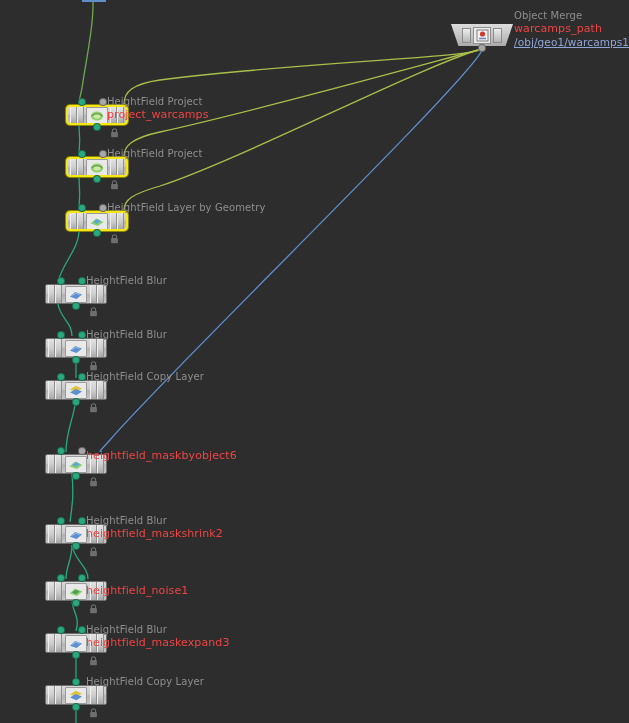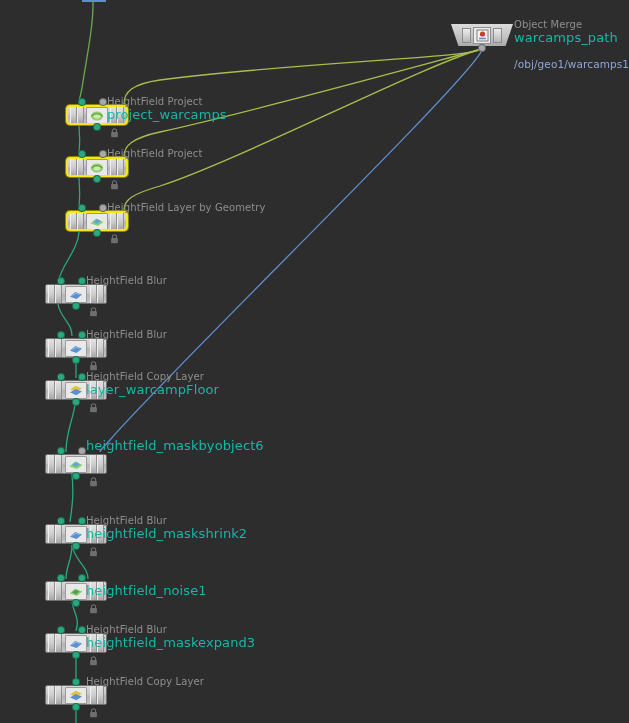--- a/index.html
+++ b/index.html
@@ -62,21 +62,21 @@
   .dot.in-green,.dot.out-green{background:#2aa87f;box-shadow:0 0 0 1px #1c6d53;}
   .dot.gray{background:#a8a8a8;box-shadow:0 0 0 1px #6a6a6a;}
 
   
   .label-block{position:absolute;white-space:nowrap;}
   .ntype{
     font-size:10px;color:#8e8e8e;line-height:11px;
     letter-spacing:.1px;
   }
   .nname{
-    font-size:13px;color:#14b8a6;line-height:15px;
+    font-size:11px;color:#ef4444;line-height:15px;
     letter-spacing:.1px;
   }
   .npath{
     font-size:10.5px;color:#8fa6d8;line-height:13px;
     letter-spacing:.1px;
   }
   .lock{position:absolute;width:9px;height:10px;}
 
   
   .objmerge{position:absolute;width:62px;height:22px;}
@@ -149,24 +149,24 @@
           <rect x="1" y="1" width="11" height="11" fill="#f4f4f4" stroke="#7c7c7c"></rect>
           <circle cx="6.5" cy="5" r="2.6" fill="#d03a2a"></circle>
           <path d="M3,9.5 L10,9.5" stroke="#6f88c4" stroke-width="1.6"></path>
         </svg>
       </div>
       <div class="om-strip"></div>
     </div>
   </div>
   <div class="dot gray" style="left:479px;top:45px;"></div>
 
-  <div class="label-block" style="left:514px;top:19px;">
+  <div class="label-block" style="left:514px;top:10px;">
     <div class="ntype">Object Merge</div>
     <div class="nname">warcamps_path</div>
-    <div class="npath" style="margin-top:13px;">/obj/geo1/warcamps1</div>
+    <div class="npath" style="margin-top:0;text-decoration:underline;">/obj/geo1/warcamps1</div>
   </div>
 
   <div id="node-layer">
       <div class="node selected" style="left: 66px; top: 105px;">
         <div class="body">
           <div class="strip s0"></div>
           <div class="strip"></div>
           <div class="spacer"></div>
           <div class="icon-well">
             <svg width="16" height="13" viewBox="0 0 16 13">
@@ -310,21 +310,20 @@
           <div class="spacer"></div>
           <div class="strip"></div>
           <div class="strip" style="margin-right:2px;"></div>
         </div>
       </div>
       <div class="dot in-green" style="left: 58px; top: 374px;"></div>
       <div class="dot in-green" style="left: 79px; top: 374px;"></div>
       <div class="dot out-green" style="left: 73px; top: 399px;"></div>
       <div class="label-block" style="left: 86px; top: 371px;">
         <div class="ntype">HeightField Copy Layer</div>
-        <div class="nname">layer_warcampFloor</div>
       </div>
       <div class="lock" style="left: 89px; top: 398px;"><svg width="9" height="10" viewBox="0 0 9 10">
           <path d="M2.4,4.2 L2.4,2.9 A2.1,2.1 0 0 1 6.6,2.9 L6.6,4.2" stroke="#6e6e6e" stroke-width="1.1" fill="none"></path>
           <rect x="1.1" y="4.1" width="6.8" height="5.2" rx="0.8" fill="#6e6e6e"></rect>
         </svg></div>
       <div class="node" style="left: 45px; top: 454px;">
         <div class="body">
           <div class="strip s0"></div>
           <div class="strip"></div>
           <div class="spacer"></div>
@@ -335,21 +334,21 @@
             </svg>
           </div>
           <div class="spacer"></div>
           <div class="strip"></div>
           <div class="strip" style="margin-right:2px;"></div>
         </div>
       </div>
       <div class="dot in-green" style="left: 58px; top: 448px;"></div>
       <div class="dot gray" style="left: 79px; top: 448px;"></div>
       <div class="dot out-green" style="left: 73px; top: 473px;"></div>
-      <div class="label-block" style="left: 86px; top: 438px;">
+      <div class="label-block" style="left: 86px; top: 448px;">
         <div class="nname">heightfield_maskbyobject6</div>
       </div>
       <div class="lock" style="left: 89px; top: 472px;"><svg width="9" height="10" viewBox="0 0 9 10">
           <path d="M2.4,4.2 L2.4,2.9 A2.1,2.1 0 0 1 6.6,2.9 L6.6,4.2" stroke="#6e6e6e" stroke-width="1.1" fill="none"></path>
           <rect x="1.1" y="4.1" width="6.8" height="5.2" rx="0.8" fill="#6e6e6e"></rect>
         </svg></div>
       <div class="node" style="left: 45px; top: 524px;">
         <div class="body">
           <div class="strip s0"></div>
           <div class="strip"></div>

